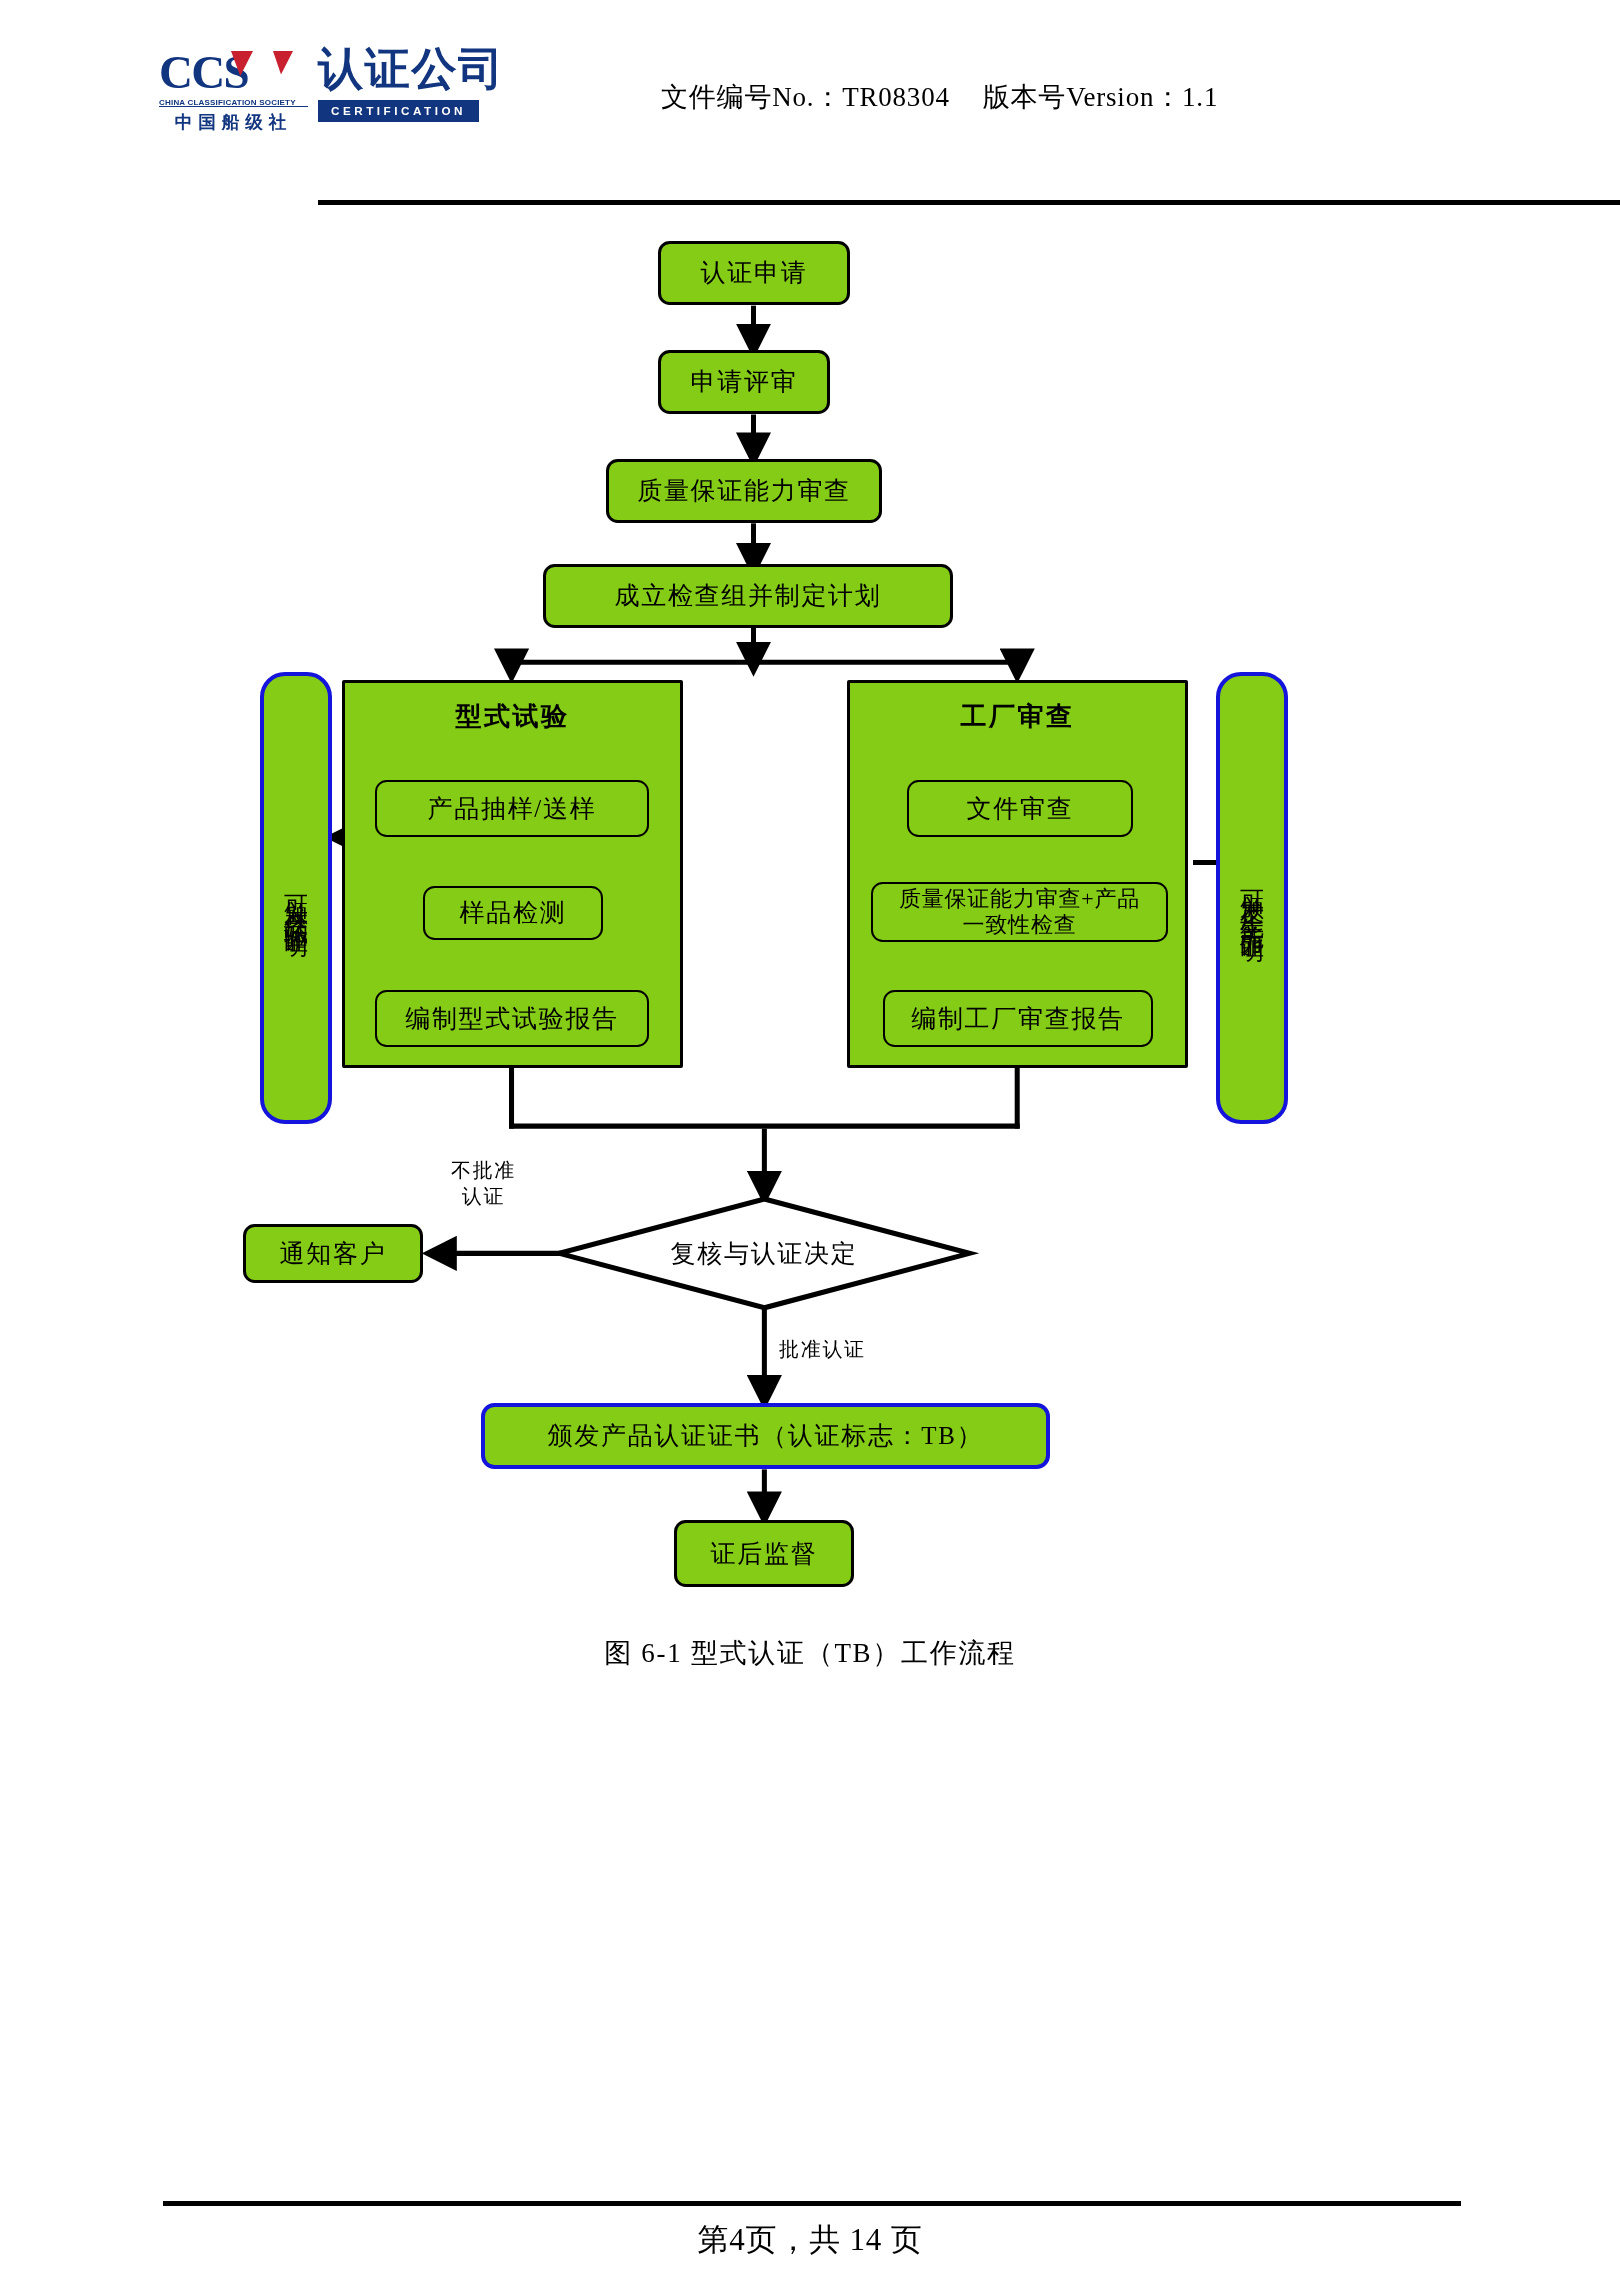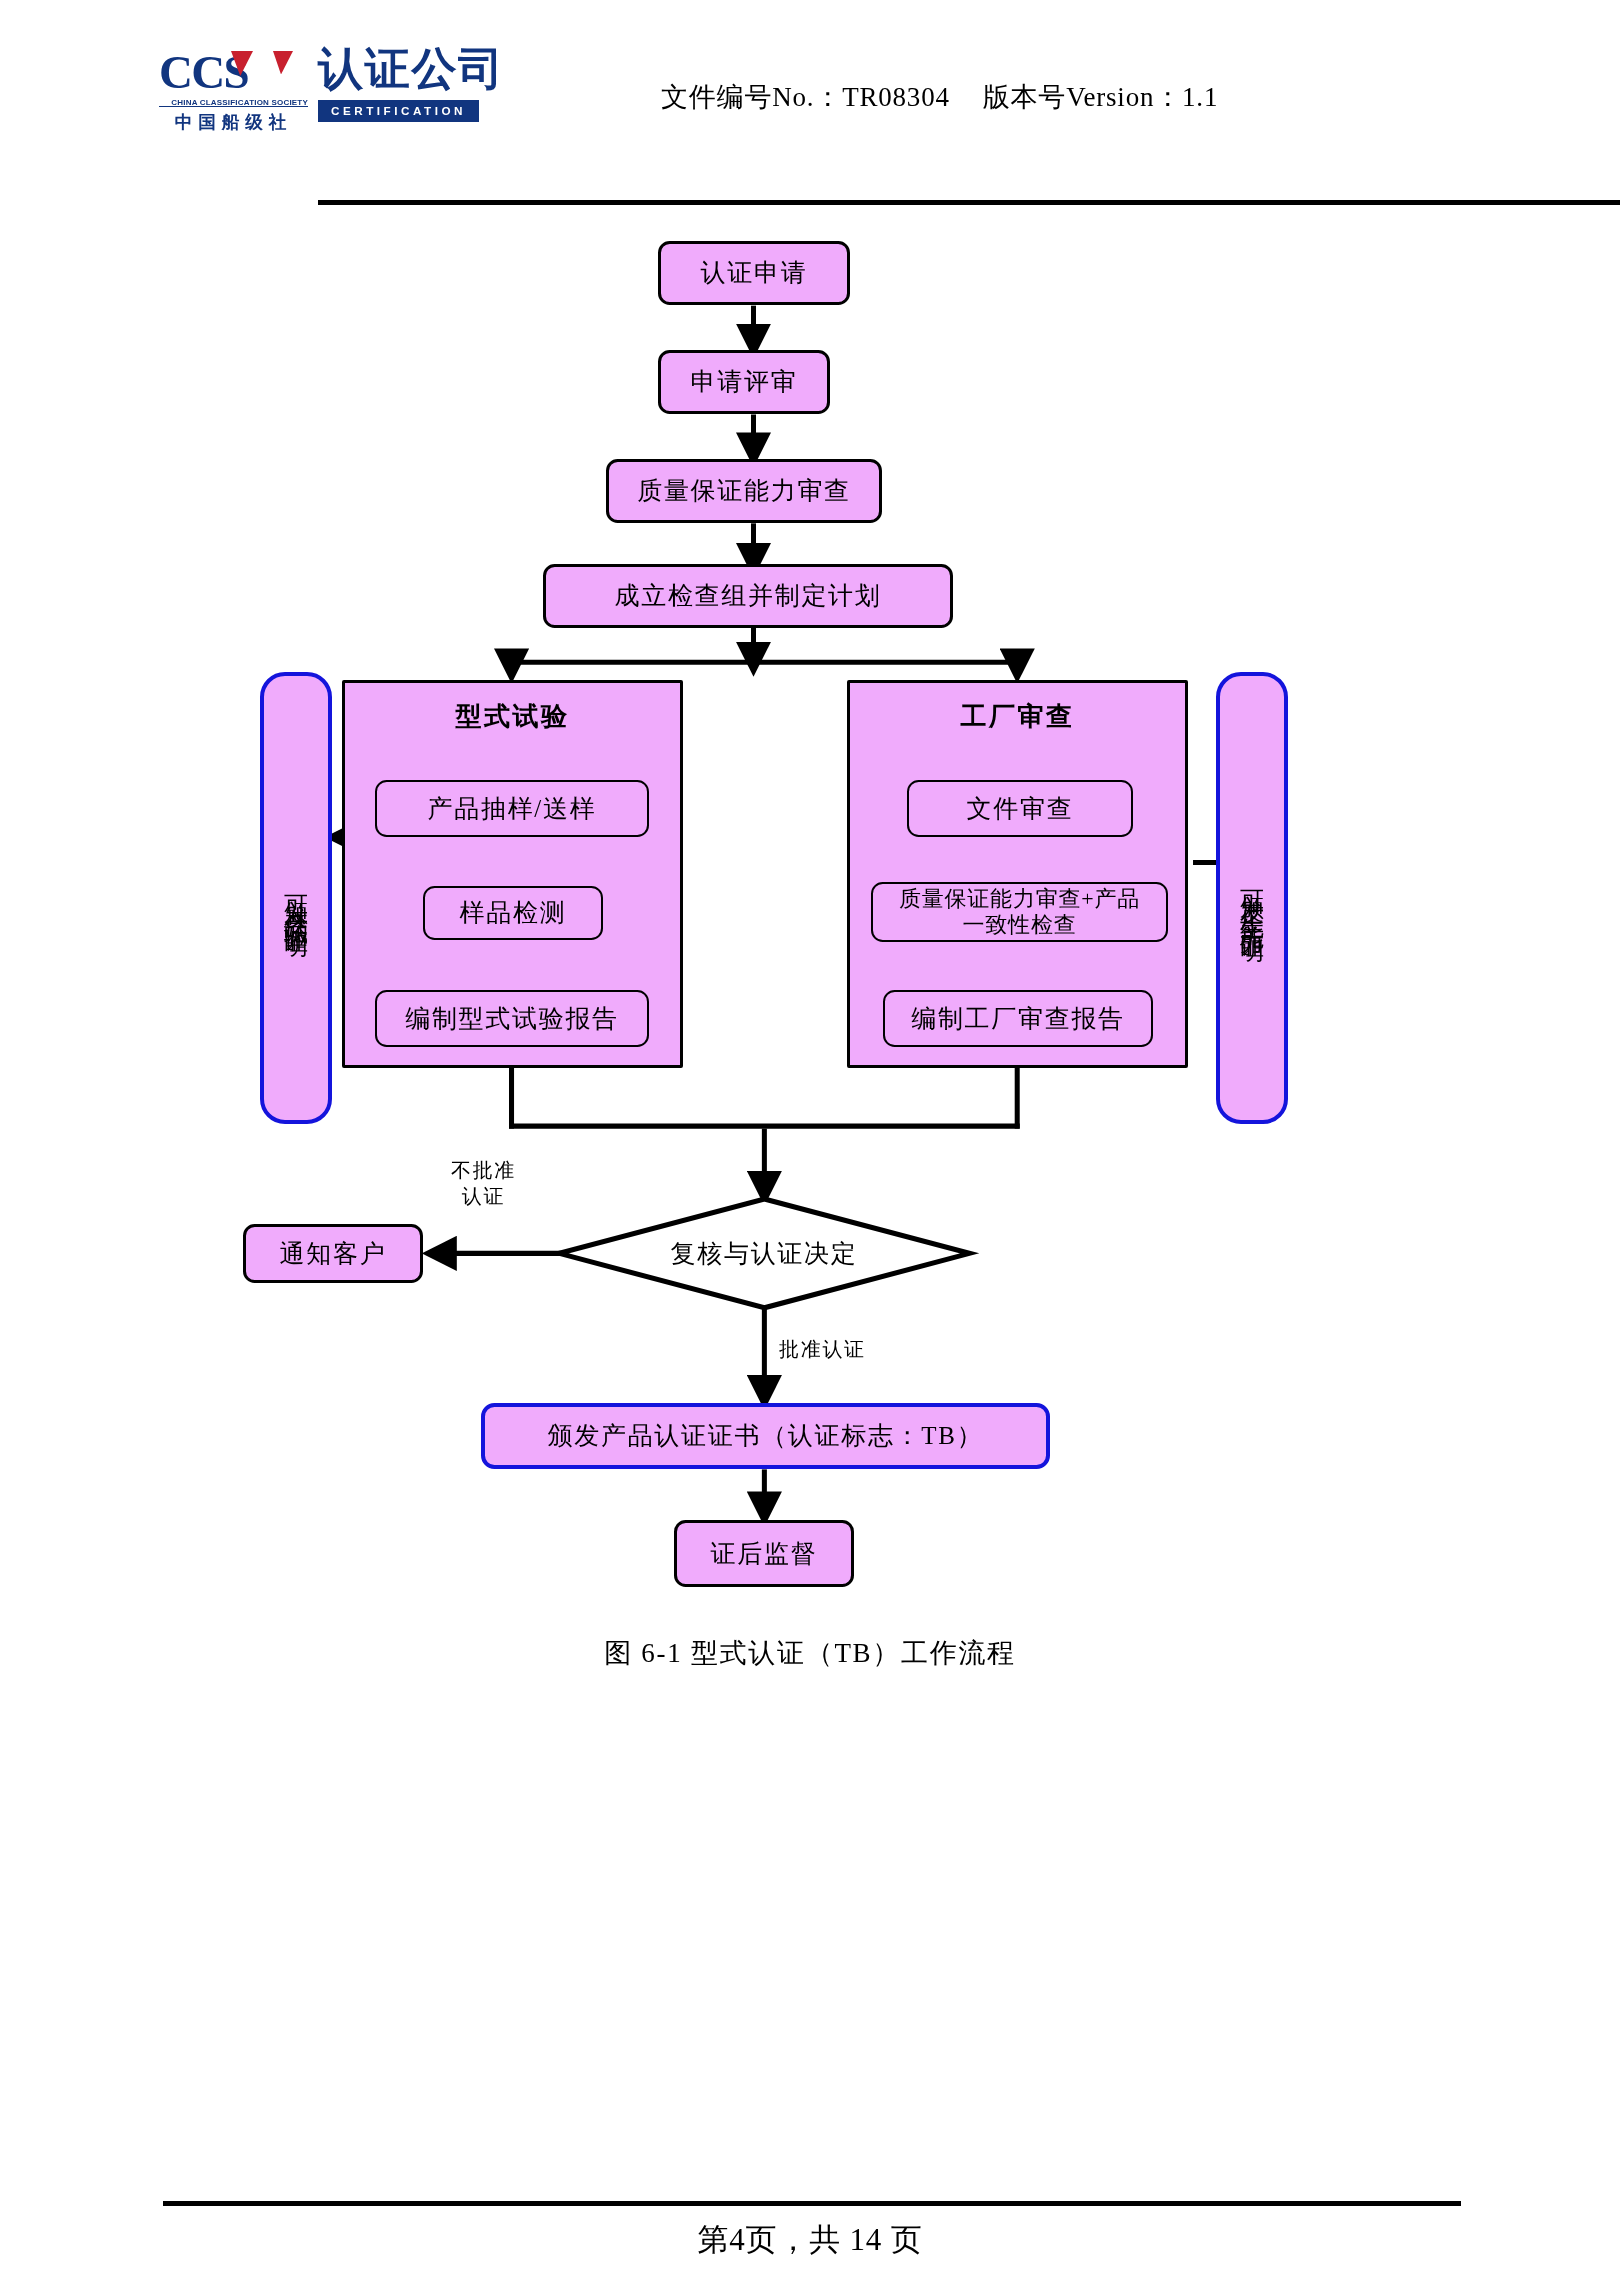--- a/index.html
+++ b/index.html
@@ -24,21 +24,21 @@
     clip-path:polygon(0 0,100% 0,42% 100%);
   }
   .ccs-swoosh2{
     position:absolute;left:114px;top:5px;width:20px;height:23.4px;
     background:#c8202e;
     clip-path:polygon(0 0,100% 0,40% 100%);
   }
   .ccs-en{
     position:absolute;left:0px;top:52px;width:149px;
     font-family:"Liberation Sans",sans-serif;font-size:8px;font-weight:bold;
-    color:#11357f;letter-spacing:0.2px;text-align:right;
+    color:#11357f;letter-spacing:0.2px;text-align:left;
   }
   .ccs-cn{
     position:absolute;left:0px;top:64px;width:149px;
     font-size:17.6px;font-weight:bold;color:#11357f;letter-spacing:5.9px;
     text-align:center;
   }
   .ccs-cn-line{position:absolute;left:0px;top:60px;width:149px;height:1.3px;background:#11357f;}
   .ccs-zh{
     position:absolute;left:159px;top:0px;
     font-size:45px;font-weight:bold;color:#11357f;letter-spacing:1.7px;
@@ -62,21 +62,21 @@
   #footer-text{
     position:absolute;left:0px;top:2219px;width:1620px;text-align:center;
     font-size:31px;letter-spacing:0.8px;
   }
 
   
   #flow{position:absolute;left:0px;top:0px;width:1620px;height:1842px;}
   #wires{position:absolute;left:0;top:0;width:1620px;height:1842px;}
 
   .node{
-    position:absolute;box-sizing:border-box;background:#f0abfc;
+    position:absolute;box-sizing:border-box;background:#84cc16;
     display:flex;align-items:center;justify-content:center;text-align:center;
     font-size:25px;letter-spacing:1.7px;line-height:1.25;
     border:3.3px solid #000;border-radius:11.7px;
   }
   .node.thin{border-width:2.5px;}
   .node.blue{border-color:#1414dc;border-width:4.2px;}
   .node.group{border-radius:2px;border-width:3.3px;display:block;}
 
   .group-title{
     position:absolute;left:0;width:100%;text-align:center;

